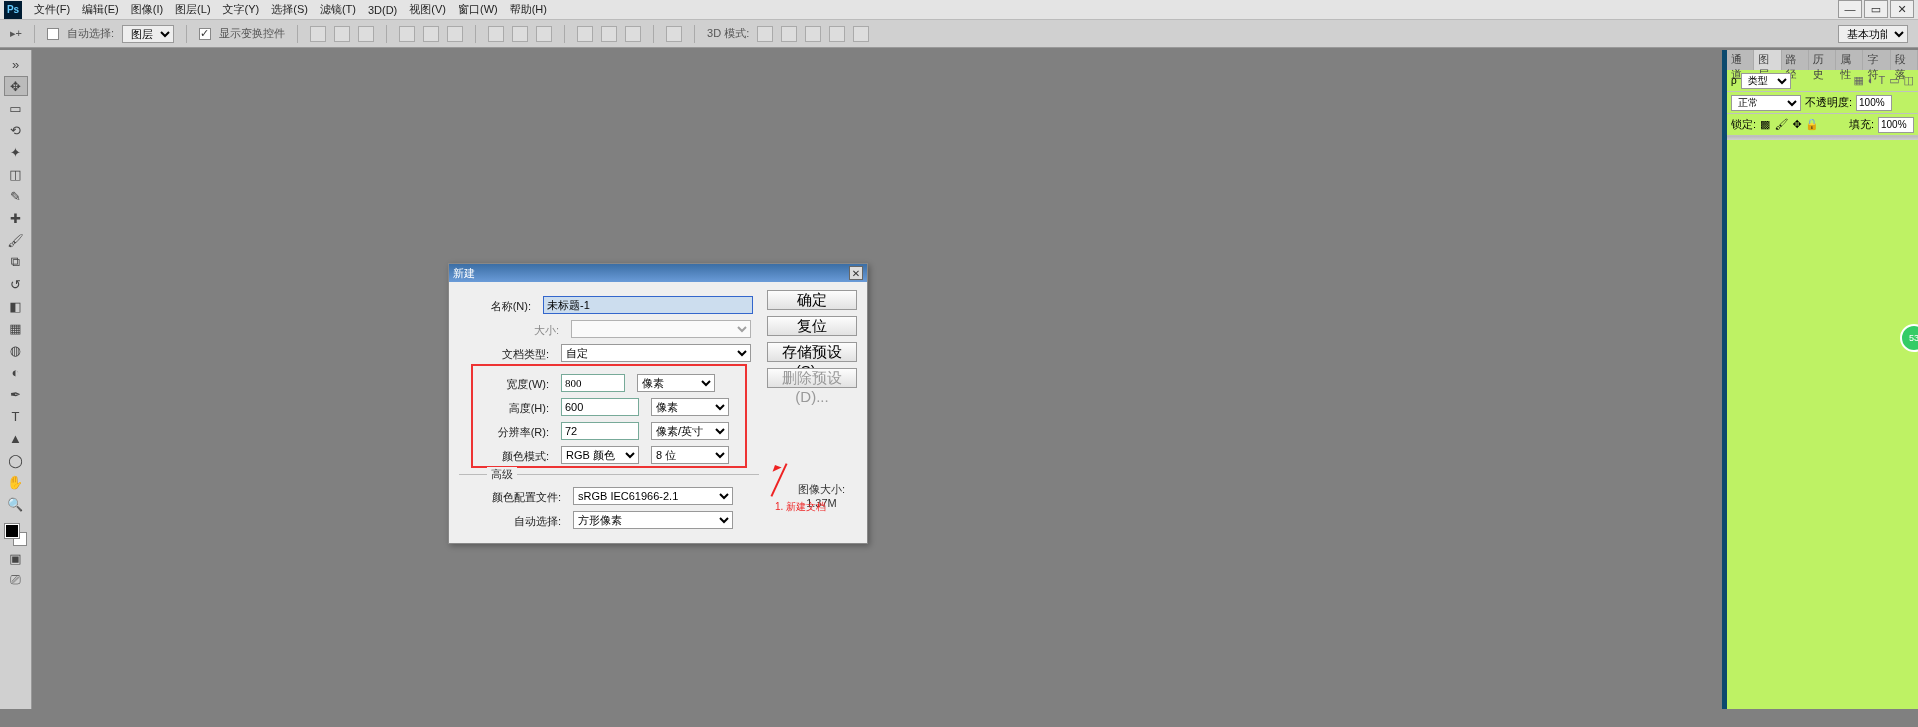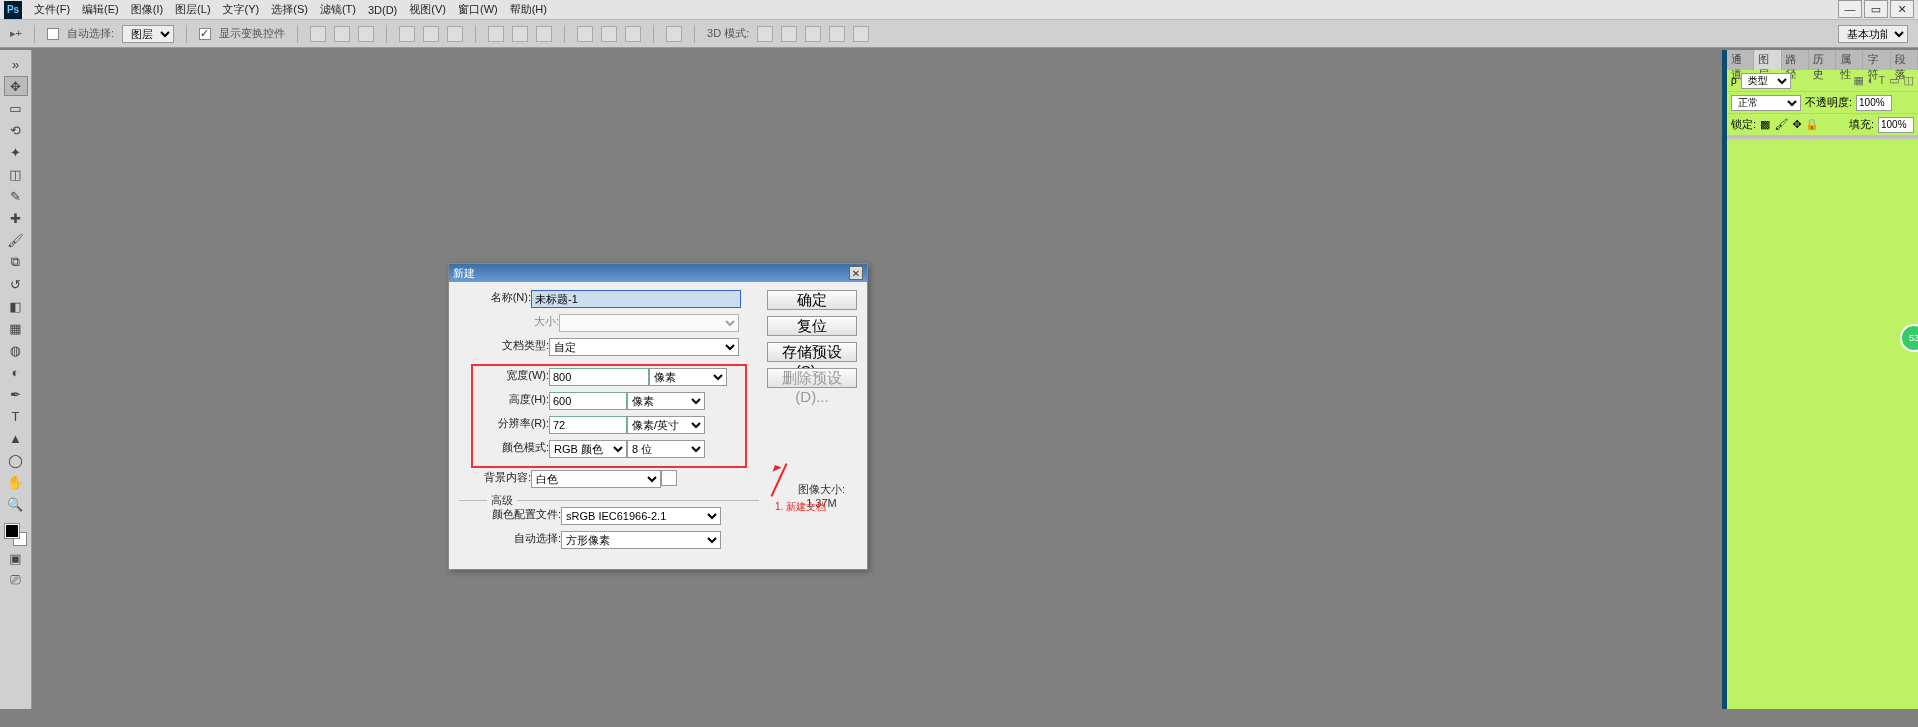--- a/index.html
+++ b/index.html
@@ -38,21 +38,21 @@
 
 
 .dialog{position:absolute;width:420px;left:448px;top:263px;background:#efefef;border:1px solid #888;box-shadow:2px 2px 6px rgba(0,0,0,.3);}
 .dlg-title{height:18px;background:linear-gradient(#3b6ea5,#6a9bd8);color:#fff;font-size:11px;display:flex;align-items:center;padding:0 4px;}
 .dlg-title .x{margin-left:auto;width:14px;height:14px;background:#ddd;color:#333;border:1px solid #666;display:flex;align-items:center;justify-content:center;font-size:10px;}
 .dlg-body{padding:8px 10px 14px 10px;position:relative;}
 .btncol{position:absolute;right:10px;top:8px;display:flex;flex-direction:column;gap:6px;}
 .btncol button{width:90px;height:20px;border:1px solid #999;background:linear-gradient(#fdfdfd,#e2e2e2);font-size:15px;}
 .btncol button[disabled]{color:#999;text-align:center;}
 .form{width:300px;}
-.frow{display:flex;align-items:flex-start;height:24px;gap:0;}
+.frow{display:flex;align-items:flex-end;height:24px;gap:12px;}
 .frow label{width:72px;text-align:right;color:#222;font-size:11px;}
 .frow input[type=text]{height:18px;border:1px solid #7a9;padding:0 3px;flex:none;}
 .frow select{height:18px;border:1px solid #999;background:#fff;}
 .redbox{border:2px solid #e33;padding:2px 4px;margin:2px 12px;}
 .imgsize{position:absolute;right:22px;top:200px;text-align:center;color:#333;}
 .annot{position:absolute;color:#e22;font-size:10px;}
 .arrow{position:absolute;width:40px;height:40px;}
 .arrow::before{content:"";position:absolute;width:2px;height:36px;background:#e22;transform:rotate(25deg);left:20px;top:2px;}
 .arrow::after{content:"";position:absolute;left:12px;top:0;border:5px solid transparent;border-bottom-color:#e22;transform:rotate(-25deg);}
 .group-label{position:absolute;left:28px;color:#333;}
@@ -211,43 +211,38 @@
         <label style="width:40px;color:#888">大小:</label>
         <select style="width:180px" disabled=""><option></option></select>
       </div>
       <div class="frow" style="margin-left:18px">
         <label>文档类型:</label>
         <select style="width:190px"><option>自定</option></select>
       </div>
       <div class="redbox">
         <div class="frow">
           <label>宽度(W):</label>
-          <input type="text" style="width: 100px;" value="800">
+          <input type="text" style="width: 64px; font-family: Liberation Serif, serif;" value="800">
           <select style="width:78px"><option>像素</option></select>
         </div>
         <div class="frow">
           <label>高度(H):</label>
           <input type="text" style="width: 78px;" value="600">
           <select style="width:78px"><option>像素</option></select>
         </div>
         <div class="frow">
           <label>分辨率(R):</label>
           <input type="text" style="width: 78px;" value="72">
           <select style="width:78px"><option>像素/英寸</option></select>
         </div>
         <div class="frow">
           <label>颜色模式:</label>
           <select style="width:78px"><option>RGB 颜色</option></select>
           <select style="width:78px"><option>8 位</option></select>
         </div>
-      </div>
-      <div class="frow">
-        <label>背景内容:</label>
-        <select style="width:130px"><option>白色</option></select>
-        <div style="width:16px;height:16px;border:1px solid #999;background:#fff"></div>
       </div>
       <div style="border-top:1px solid #bbb;margin-top:6px;padding-top:6px;position:relative">
         <span class="group-label" style="top:-8px;background:#efefef;padding:0 4px">高级</span>
         <div class="frow" style="margin-left:18px">
           <label style="width:84px">颜色配置文件:</label>
           <select style="width:160px"><option>sRGB IEC61966-2.1</option></select>
         </div>
         <div class="frow" style="margin-left:18px">
           <label style="width:84px">自动选择:</label>
           <select style="width:160px"><option>方形像素</option></select>

